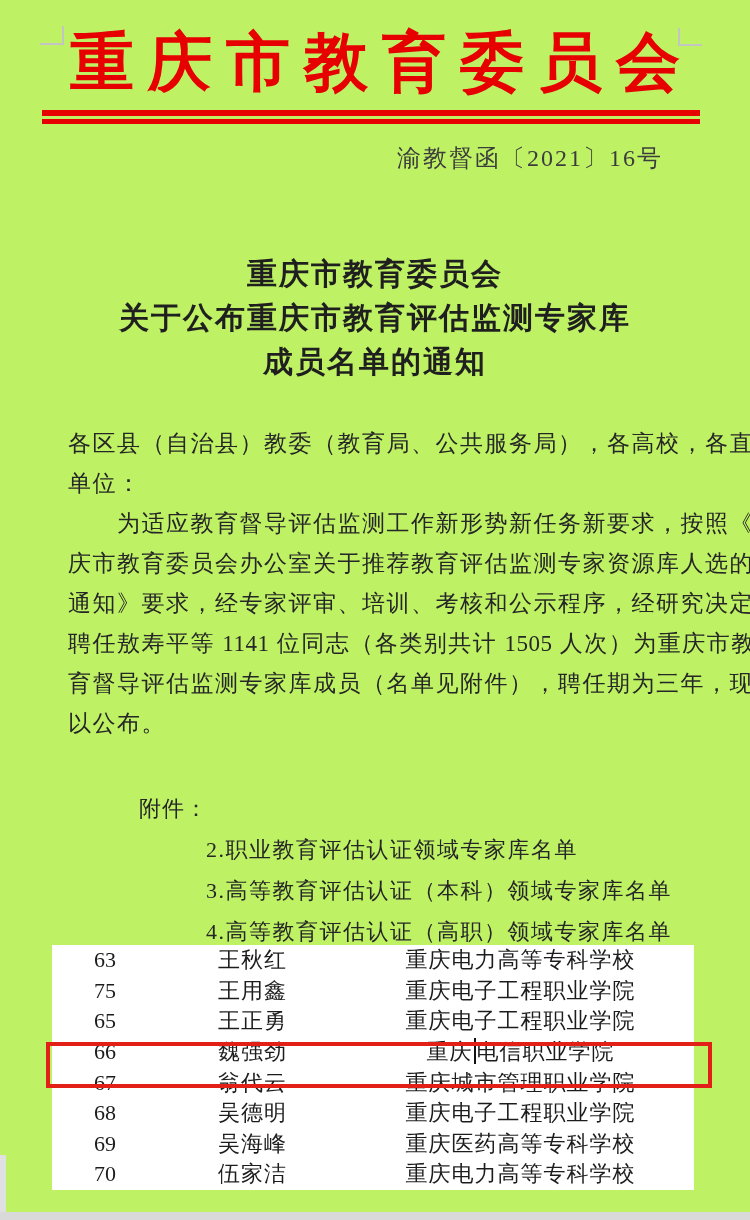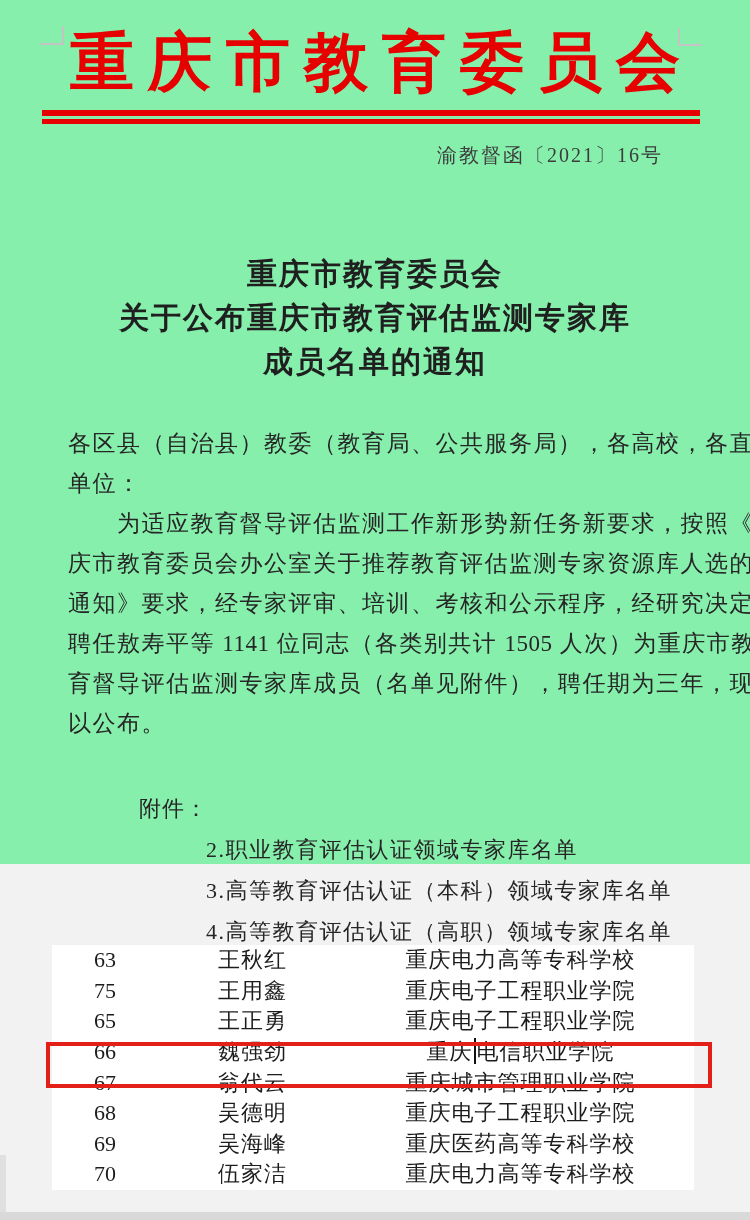--- a/index.html
+++ b/index.html
@@ -3,41 +3,41 @@
 <meta charset="utf-8">
 <style>
   html,body{margin:0;padding:0;}
   body{
     width:750px;height:1220px;
     background:#f2f2f2;
     font-family:"Liberation Serif","DejaVu Serif",serif;
     position:relative;overflow:hidden;
   }
   .page{
-    position:absolute;left:0;top:0;width:750px;height:864px;
-    background:#86efac;
+    position:absolute;left:0;top:0;width:750px;height:1220px;
+    background:#bef264;
   }
   
   .mark{position:absolute;box-sizing:border-box;}
   .mark-tl{left:40px;top:26px;width:24px;height:19px;
     border-right:2px solid #c4c4c4;border-bottom:2px solid #c4c4c4;}
   .mark-tr{left:678px;top:28px;width:24px;height:18px;
     border-left:2px solid #c4c4c4;border-bottom:2px solid #c4c4c4;}
   
   .agency{
     position:absolute;left:0;top:24px;width:750px;
     text-align:center;color:#e60000;font-weight:bold;
     font-size:64px;line-height:78px;letter-spacing:14px;
     white-space:nowrap;text-indent:14px;
   }
   .red-rule-a{position:absolute;left:42px;top:110px;width:658px;height:6px;background:#e60000;}
   .red-rule-b{position:absolute;left:42px;top:119px;width:658px;height:5px;background:#e60000;}
   .doc-number{
     position:absolute;right:87px;top:142px;
-    font-size:20px;color:#3c3c3c;letter-spacing:2px;white-space:nowrap;
+    font-size:24px;color:#3c3c3c;letter-spacing:2px;white-space:nowrap;
   }
   .doc-title{
     position:absolute;left:0;top:252px;width:750px;
     text-align:center;color:#1f1f1f;font-weight:bold;
     font-size:30px;line-height:44px;letter-spacing:2px;
   }
   .body-text{
     position:absolute;left:68px;top:424px;width:632px;
     font-size:23px;line-height:40px;color:#262626;
     letter-spacing:1.5px;white-space:nowrap;

